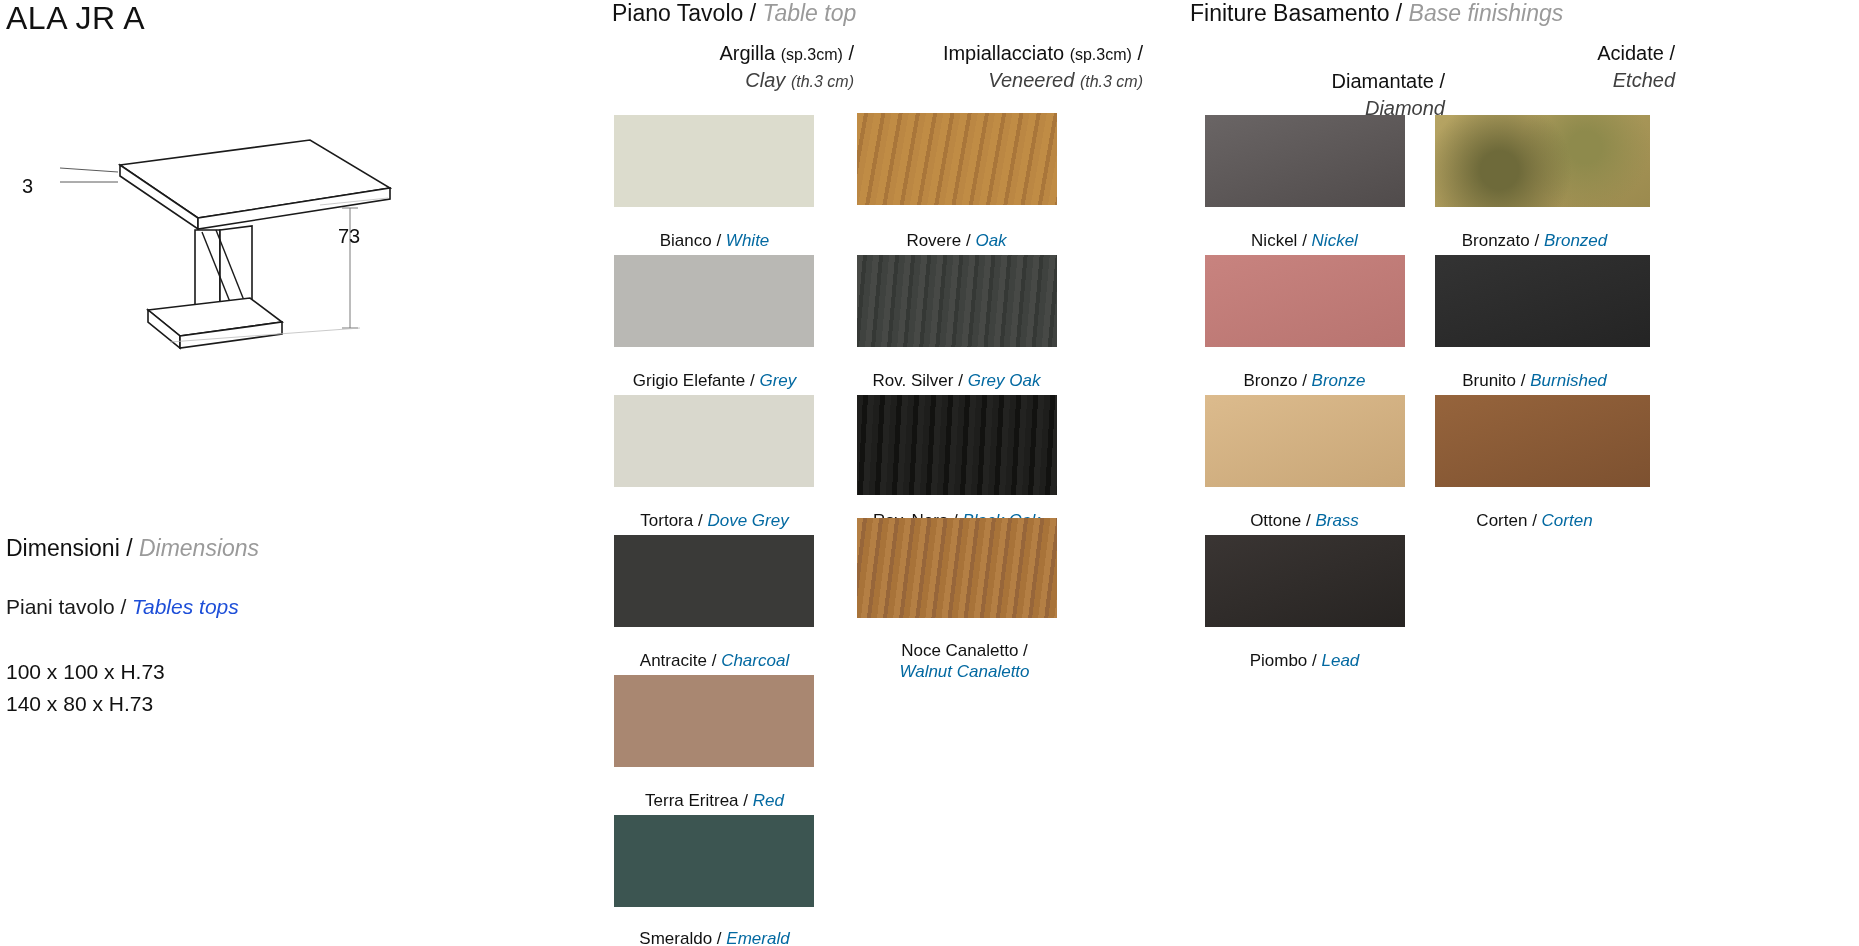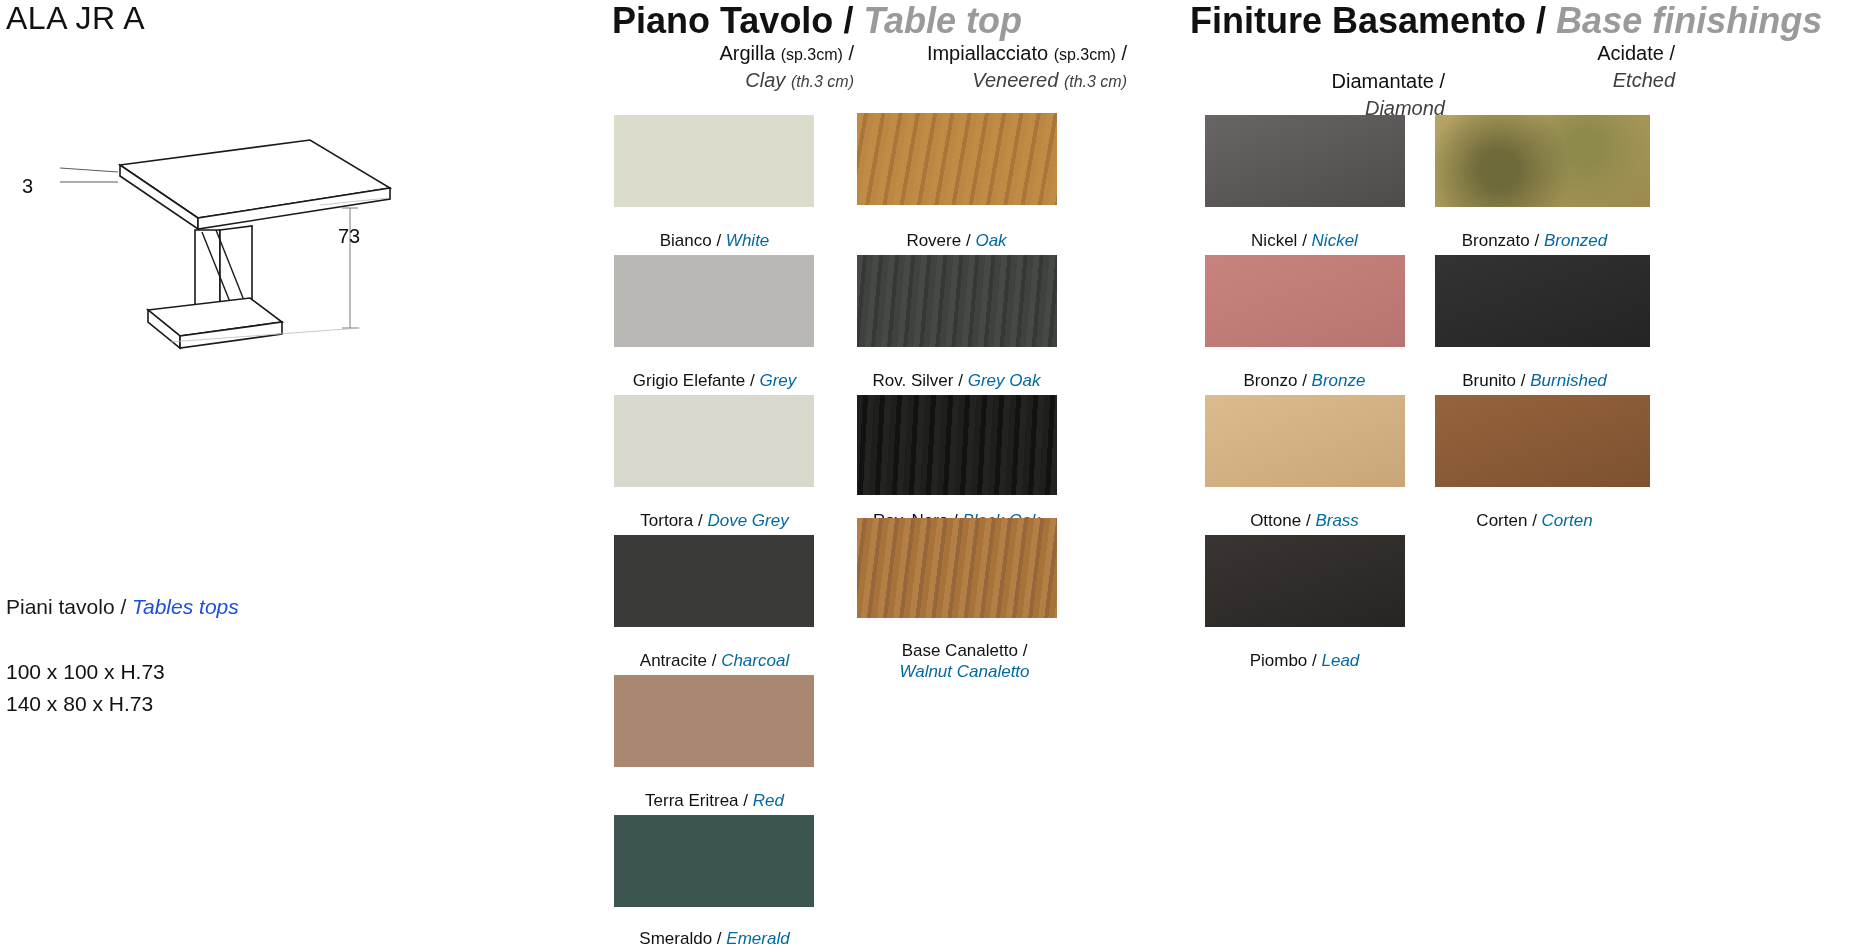--- a/index.html
+++ b/index.html
@@ -12,21 +12,21 @@
     position:relative;
   }
   .page{position:relative;width:1859px;height:946px;}
 
   
   .title-main{
     font-size:32px;font-weight:400;letter-spacing:.5px;color:#111;
     white-space:nowrap;
   }
   .sec-title{
-    font-size:36px;font-weight:700;color:#111;white-space:nowrap;
+    font-size:23px;font-weight:400;color:#111;white-space:nowrap;
   }
   .sec-title .en{color:#9a9a9a;font-style:italic;}
   .sub-title{
     font-size:20px;font-weight:400;color:#111;line-height:1.35;text-align:right;
   }
   .sub-title .sp{font-size:16px;}
   .sub-title .en{color:#404040;font-style:italic;}
   .swatch-label{
     font-size:17px;color:#111;text-align:center;line-height:1.25;
     white-space:nowrap;
@@ -95,20 +95,25 @@
         <line x1="330" y1="98" x2="330" y2="218" stroke="#7a7a7a" stroke-width="1"></line>
         <line x1="322" y1="98" x2="338" y2="98" stroke="#7a7a7a" stroke-width="1"></line>
         <line x1="322" y1="218" x2="338" y2="218" stroke="#7a7a7a" stroke-width="1"></line>
         <line x1="300" y1="95" x2="368" y2="88" stroke="#bdbdbd" stroke-width="0.8"></line>
         <line x1="150" y1="232" x2="340" y2="218" stroke="#bdbdbd" stroke-width="0.8"></line>
       </svg>
       <div class="dl" style="left:2px;top:65px;">3</div>
       <div class="dl" style="left:318px;top:115px;">73</div>
     </div>
 
+    <div id="dim-title" class="sec-title">
+      <span>Dimensioni</span>
+      <span>/</span>
+      <span class="en">Dimensions</span>
+    </div>
 
     <div id="dim-sub">
       <span>Piani tavolo</span>
       <span>/</span>
       <span class="en">Tables tops</span>
     </div>
 
     <div id="dim-1" class="dim-line">100 x 100 x H.73</div>
     <div id="dim-2" class="dim-line">140 x 80 x H.73</div>
   </div>
@@ -167,21 +172,21 @@
 
       <div class="swatch" style="left:2px;top:815px;background:#3c5551;"></div>
       <div class="lbl swatch-label" style="left:-5px;top:928px;">
         <span>Smeraldo</span>
         <span>/</span>
         <span class="en">Emerald</span>
       </div>
     </div>
 
     <div class="group" style="left:245px;top:0px;">
-      <div class="group-head sub-title" style="left:0px;width:270px;">
+      <div class="group-head sub-title" style="left:16px;width:270px;">
         <span>Impiallacciato</span>
         <span class="sp">(sp.3cm)</span>
         <span>/</span><br>
         <span class="en">Veneered</span>
         <span class="en sp">(th.3 cm)</span>
       </div>
 
       <div class="swatch" style="left:0px;top:113px;background:
         repeating-linear-gradient(100deg,#c08c45 0 7px,#a9763a 7px 11px,#bb8743 11px 17px),#b0813f;"></div>
       <div class="lbl swatch-label" style="left:-8px;top:230px;">
@@ -202,21 +207,21 @@
         repeating-linear-gradient(93deg,#1e1e1c 0 6px,#121210 6px 11px,#232321 11px 17px),#191917;"></div>
       <div class="lbl swatch-label" style="left:-8px;top:510px;">
         <span>Rov. Nero</span>
         <span>/</span>
         <span class="en">Black Oak</span>
       </div>
 
       <div class="swatch" style="left:0px;top:518px;height:100px;background:
         repeating-linear-gradient(97deg,#b47f44 0 6px,#97663a 6px 10px,#a87339 10px 16px),#aa7840;"></div>
       <div class="lbl swatch-label wrap" style="left:-10px;top:640px;width:235px;">
-        <span>Base Canaletto</span>
+        <span>Noce Canaletto</span>
         <span>/</span><br>
         <span class="en">Walnut Canaletto</span>
       </div>
     </div>
   </div>
 
   <div id="col-base" class="col">
 
     <div class="col-head sec-title">
       <span>Finiture Basamento</span>

